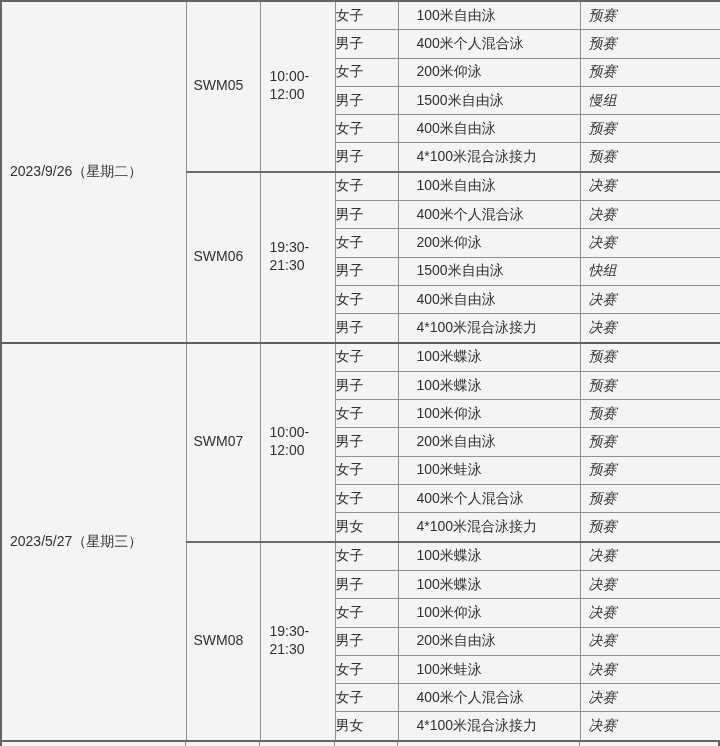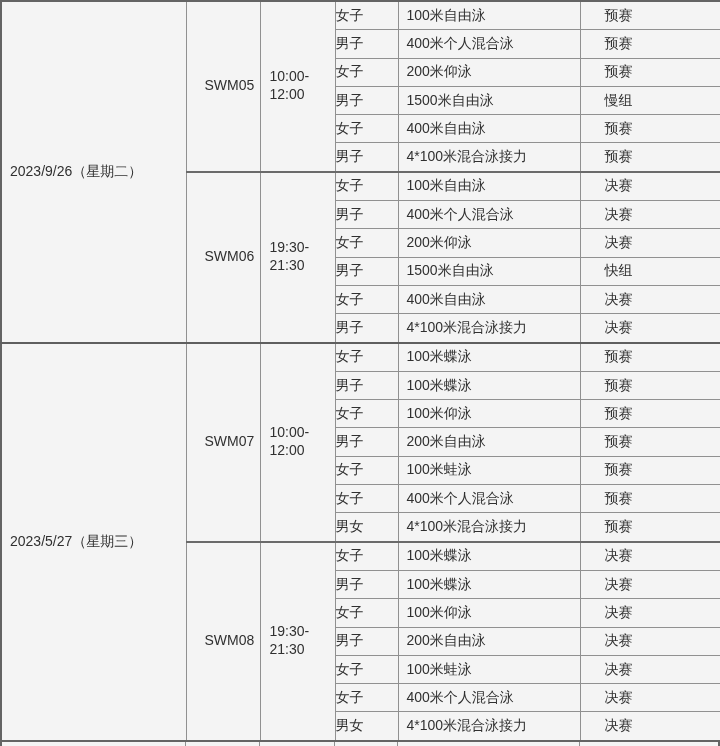--- a/index.html
+++ b/index.html
@@ -23,25 +23,25 @@
     color:#303030;
     vertical-align:middle;
     padding:0 4px 0 8px;
     line-height:1.28;
     overflow:hidden;
     height:27px;
   }
   td.sec{border-top:2px solid #6a6a6a;}
   td.day{border-top:2px solid #5f5f5f;}
   .c-date{}
-  .c-code{padding-left:18px;}
+  .c-code{padding-left:7px;}
   .c-time{padding-left:9px;}
   .c-gender{padding-left:0;}
-  .c-event{padding-left:8px;}
-  .c-round{padding-left:24px;}
+  .c-event{padding-left:18px;}
+  .c-round{padding-left:8px;font-style:italic;}
   .sliver{
     position:absolute;left:0;top:742px;width:720px;height:4px;
     background:#f4f4f4;
   }
   .sliver .vl{position:absolute;top:0;height:4px;width:1px;background:#909090;}
   .sliver .edge{width:2px;background:#646464;}
 </style>
 </head>
 <body>
 

